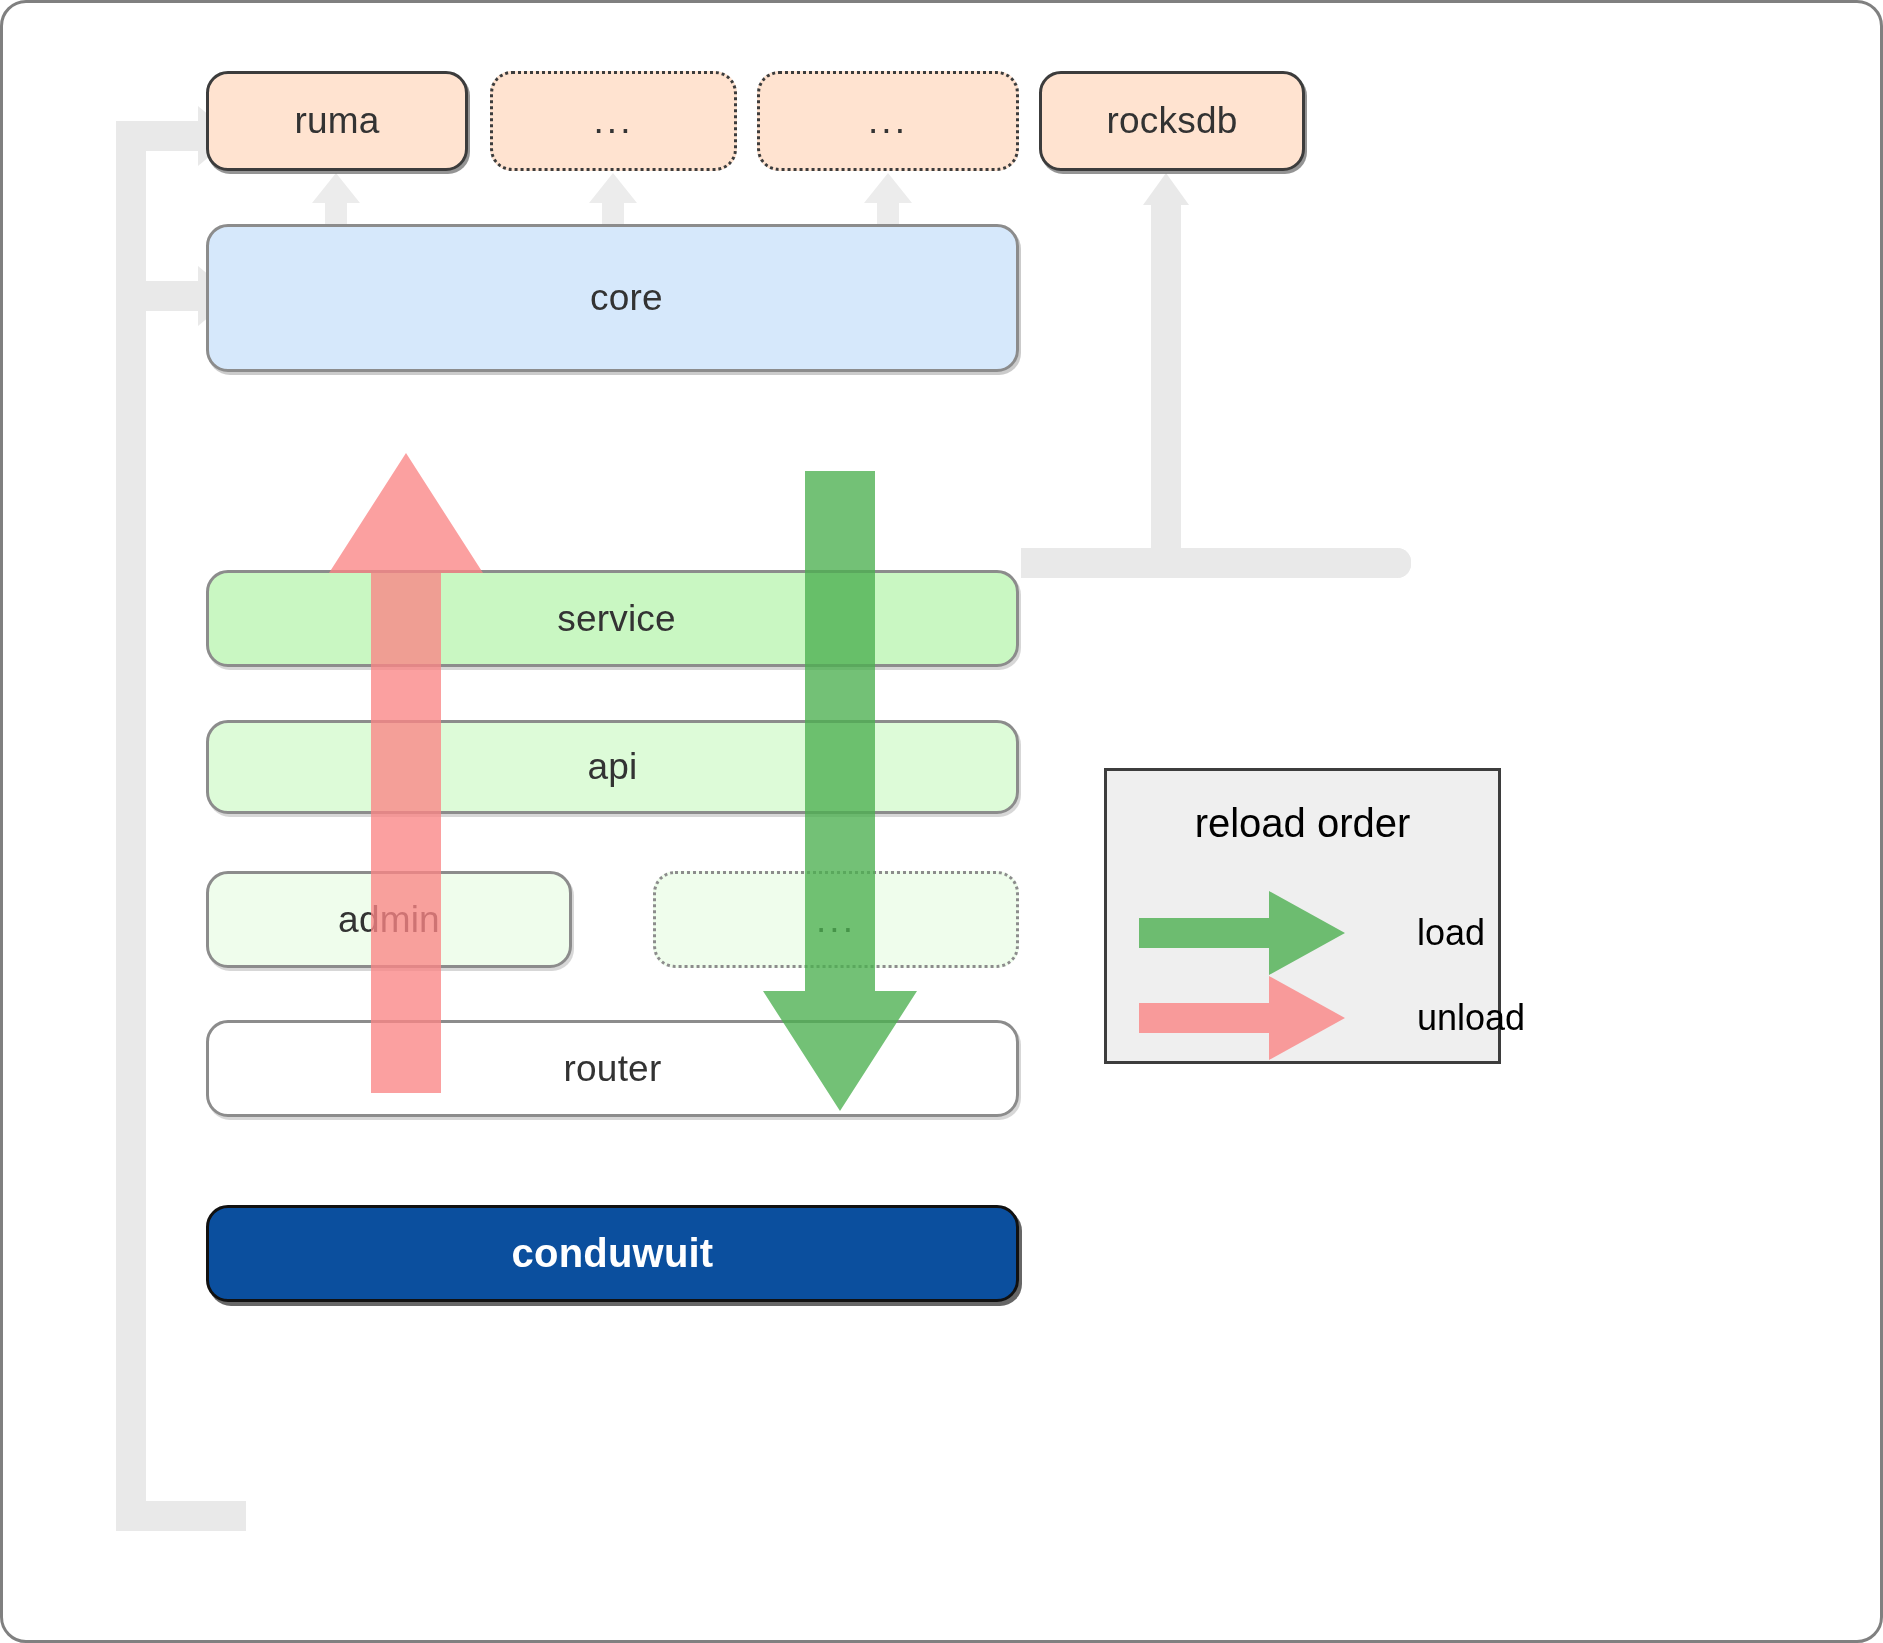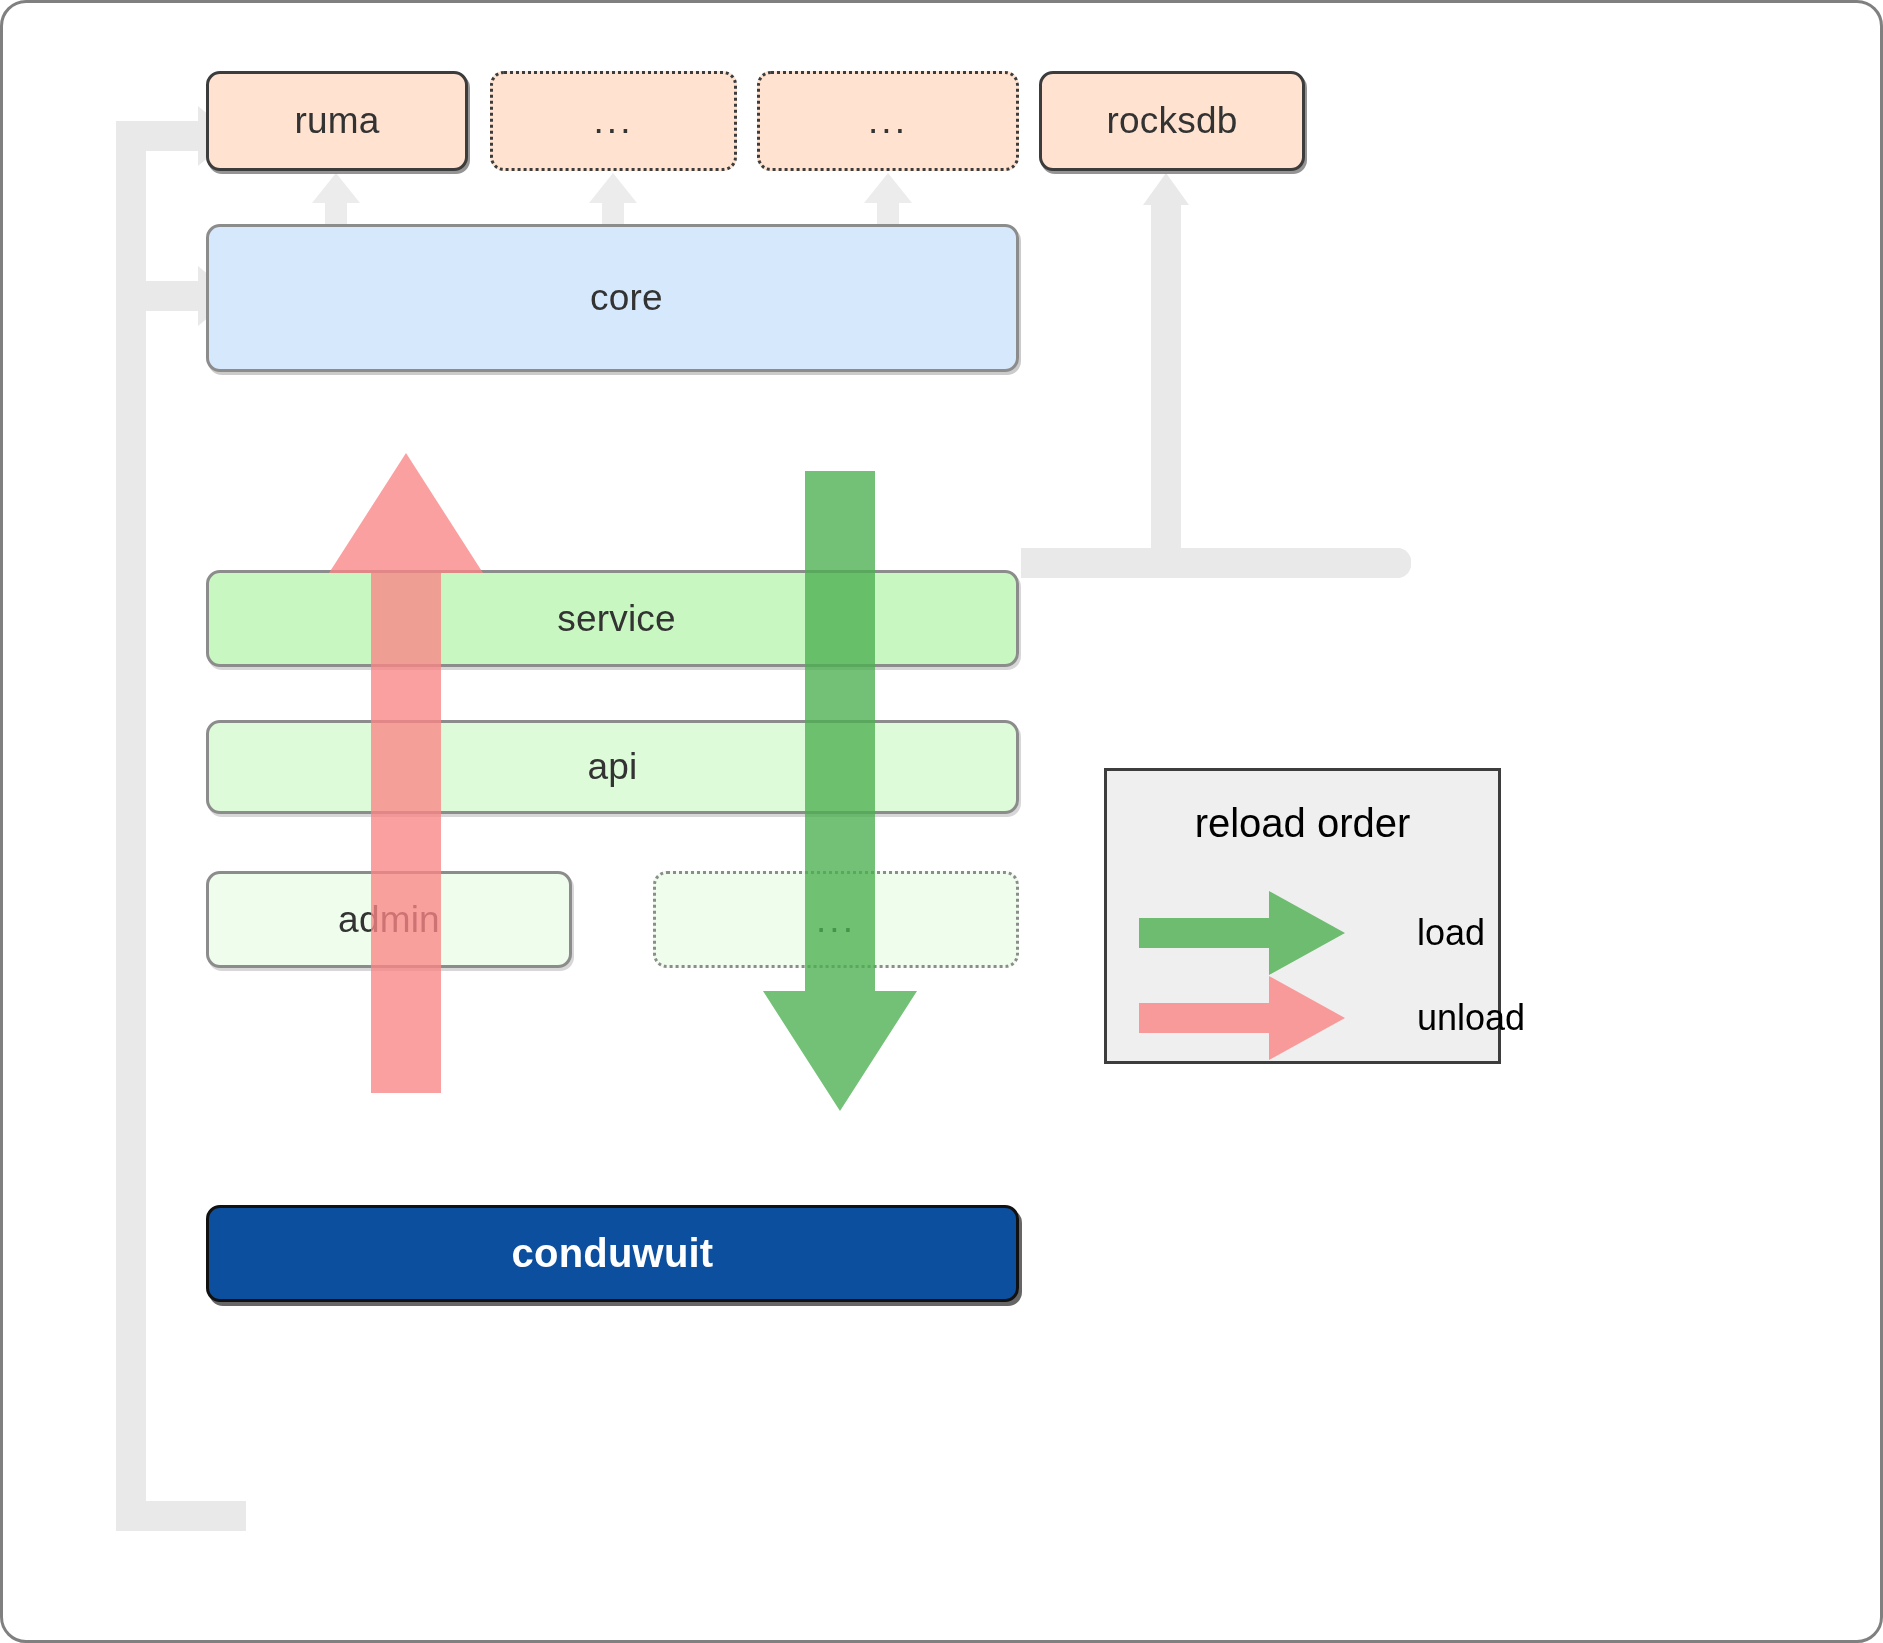--- a/index.html
+++ b/index.html
@@ -10,21 +10,21 @@
     background:#ffffff;
     box-sizing:border-box;
     border:3px solid #808080;
     border-radius:26px;
     overflow:hidden;
   }
   .box{
     position:absolute;
     box-sizing:border-box;
     display:flex;align-items:center;justify-content:center;
-    border-radius:14px;
+    border-radius:22px;
     font-size:37px;
     color:#333333;
     letter-spacing:.2px;
   }
   .dep{
     background:#ffe3d0;
     border:3px solid #3c3c3c;
     box-shadow:2px 3px 0 rgba(60,60,60,.55);
   }
   .dep.dashed{
@@ -153,20 +153,23 @@
   </div>
 
   <div class="box layer" style="left:203px;top:868px;width:366px;height:97px;background:#effdec;">
     <span>admin</span>
   </div>
 
   <div class="box layer dashed" style="left:650px;top:868px;width:366px;height:97px;background:#effdec;">
     <span class="ellipsis">...</span>
   </div>
 
+  <div class="box layer" style="left:203px;top:1017px;width:813px;height:97px;background:#ffffff;">
+    <span>router</span>
+  </div>
 
   <div class="bigArrow" style="left:318px;top:450px;width:170px;height:640px;">
     <svg width="170" height="640" viewBox="0 0 170 640">
       <polygon points="50,640 50,120 8,120 85,0 162,120 120,120 120,640" fill="#fa8585" fill-opacity="0.78"></polygon>
     </svg>
   </div>
 
   <div class="bigArrow" style="left:752px;top:468px;width:170px;height:640px;">
     <svg width="170" height="640" viewBox="0 0 170 640">
       <polygon points="50,0 50,520 8,520 85,640 162,520 120,520 120,0" fill="#4caf50" fill-opacity="0.78"></polygon>

